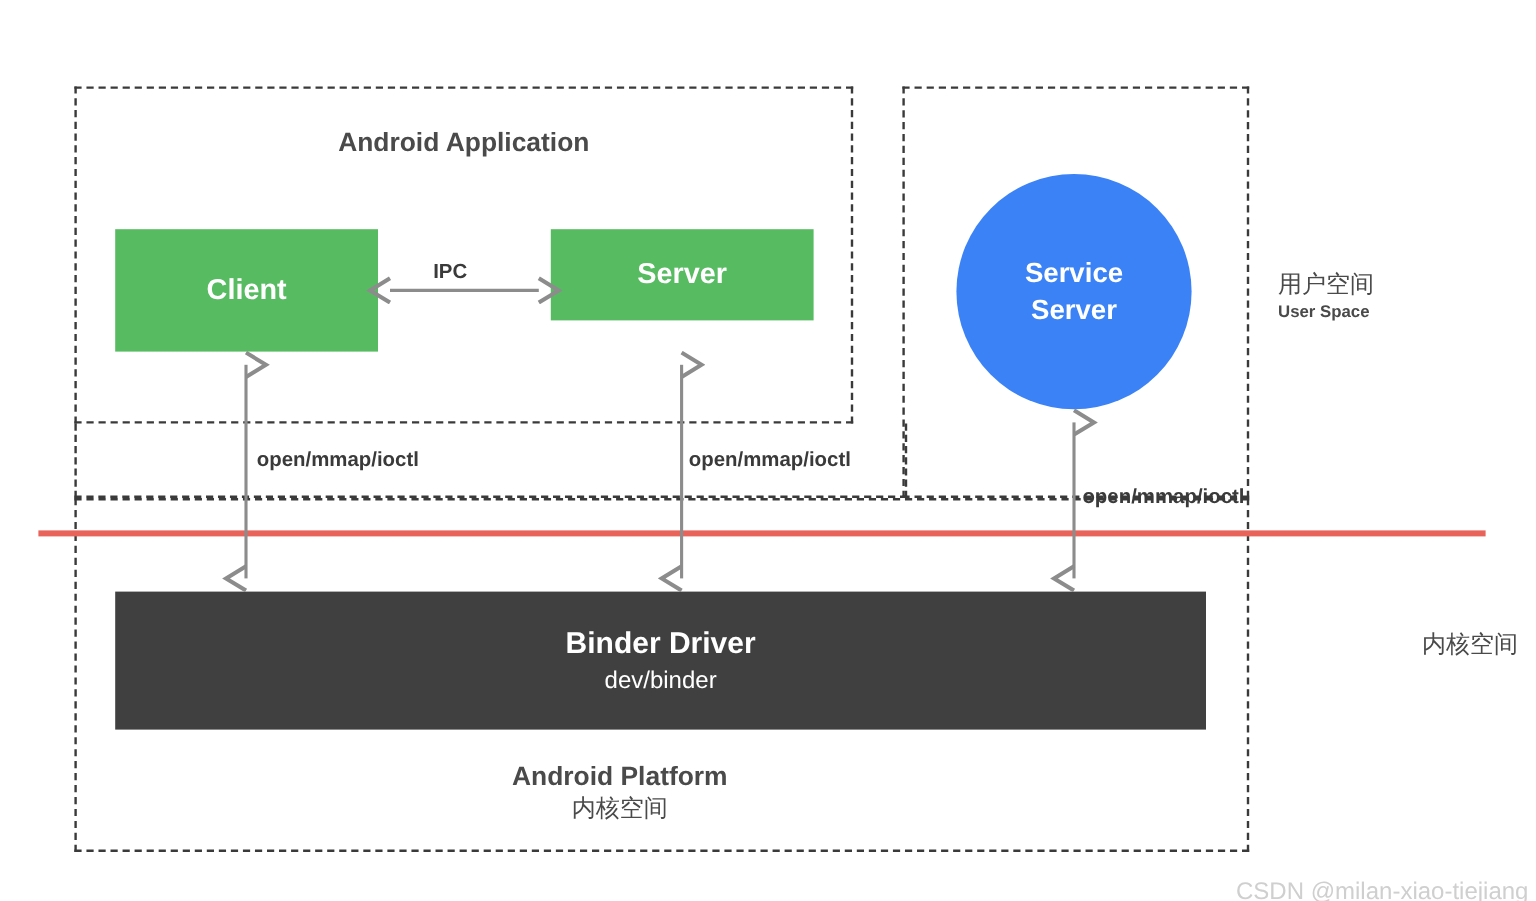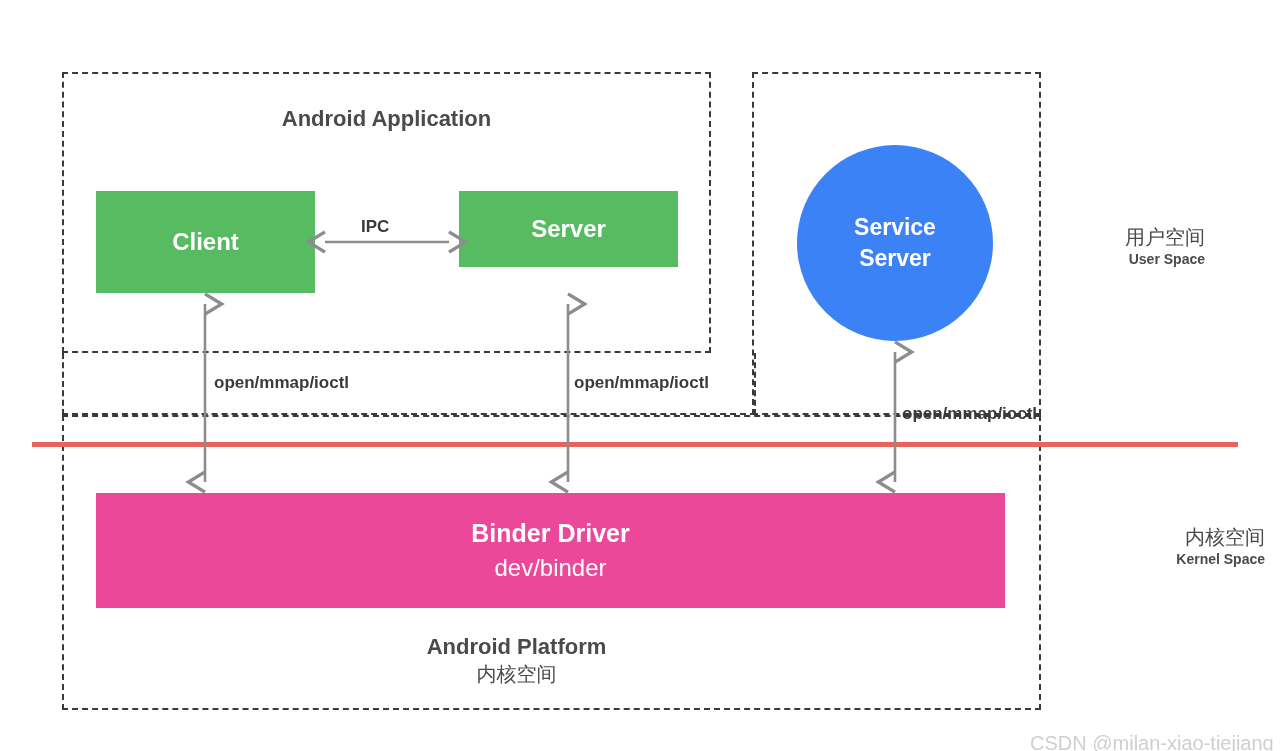--- a/index.html
+++ b/index.html
@@ -59,23 +59,23 @@
     line-height: 1.22;
   }
   .node .node-sub {
     font-size: 19px;
     font-weight: normal;
     line-height: 1.3;
     margin-top: 3px;
   }
   #client-node { left: 96px;  top: 179px; width: 219px; height: 102px; background: #57bb62; }
   #server-node { left: 459px; top: 179px; width: 219px; height: 76px; background: #57bb62; }
-  #binder-node { left: 96px;  top: 481px; width: 909px; height: 115px; background: #ec4899; }
+  #binder-node { left: 96px;  top: 481px; width: 909px; height: 115px; background: #404040; }
   #binder-node .node-title { font-size: 25px; }
-  #binder-node .node-sub   { font-size: 24px; }
+  #binder-node .node-sub   { font-size: 20px; }
 
   #svcmgr-node {
     left: 797px; top: 133px; width: 196px; height: 196px;
     background: #3b82f6;
     border-radius: 50%;
   }
   #svcmgr-node .node-title { font-size: 23px; line-height: 1.34; }
 
   
   .label {
@@ -89,21 +89,21 @@
     font-weight: bold;
     line-height: 1.28;
   }
   .label .lbl-cn {
     font-size: 20px;
     font-weight: normal;
     line-height: 1.35;
   }
   #app-caption      { left: 62px;  top: 93px;  width: 649px; }
   #platform-caption { left: 62px;  top: 621px; width: 909px; }
-  #userspace-label  { left: 1005px; top: 212px; width: 200px; text-align: right; }
+  #userspace-label  { left: 1065px; top: 212px; width: 200px; text-align: left; }
   #kernelspace-label{ left: 1065px; top: 512px; width: 200px; text-align: right; }
   #userspace-label .lbl-en, #kernelspace-label .lbl-en { font-size: 14px; }
   #userspace-label .lbl-cn, #kernelspace-label .lbl-cn { font-size: 20px; }
 
   .edge-label {
     position: absolute;
     color: #3a3a3a;
     font-size: 17px;
     font-weight: bold;
     white-space: nowrap;
@@ -170,21 +170,20 @@
     <div class="lbl-en">Android Platform</div>
     <div class="lbl-cn">内核空间</div>
   </div>
 
   <div class="label" id="userspace-label">
     <div class="lbl-cn">用户空间</div>
     <div class="lbl-en">User Space</div>
   </div>
   <div class="label" id="kernelspace-label">
     <div class="lbl-cn">内核空间</div>
-    <div class="lbl-en">Kernel Space</div>
   </div>
 
   <svg id="arrow-layer" viewBox="0 0 1280 751" xmlns="http://www.w3.org/2000/svg">
     <defs>
       <marker id="ah-up" markerWidth="9" markerHeight="9" refX="4.5" refY="7.6" orient="auto" markerUnits="strokeWidth">
         <path d="M0.6,7.6 L4.5,1.2 L8.4,7.6" fill="none" stroke="#8c8c8c" stroke-width="1.3"></path>
       </marker>
       <marker id="ah-down" markerWidth="9" markerHeight="9" refX="4.5" refY="1.4" orient="auto" markerUnits="strokeWidth">
         <path d="M0.6,1.4 L4.5,7.8 L8.4,1.4" fill="none" stroke="#8c8c8c" stroke-width="1.3"></path>
       </marker>

